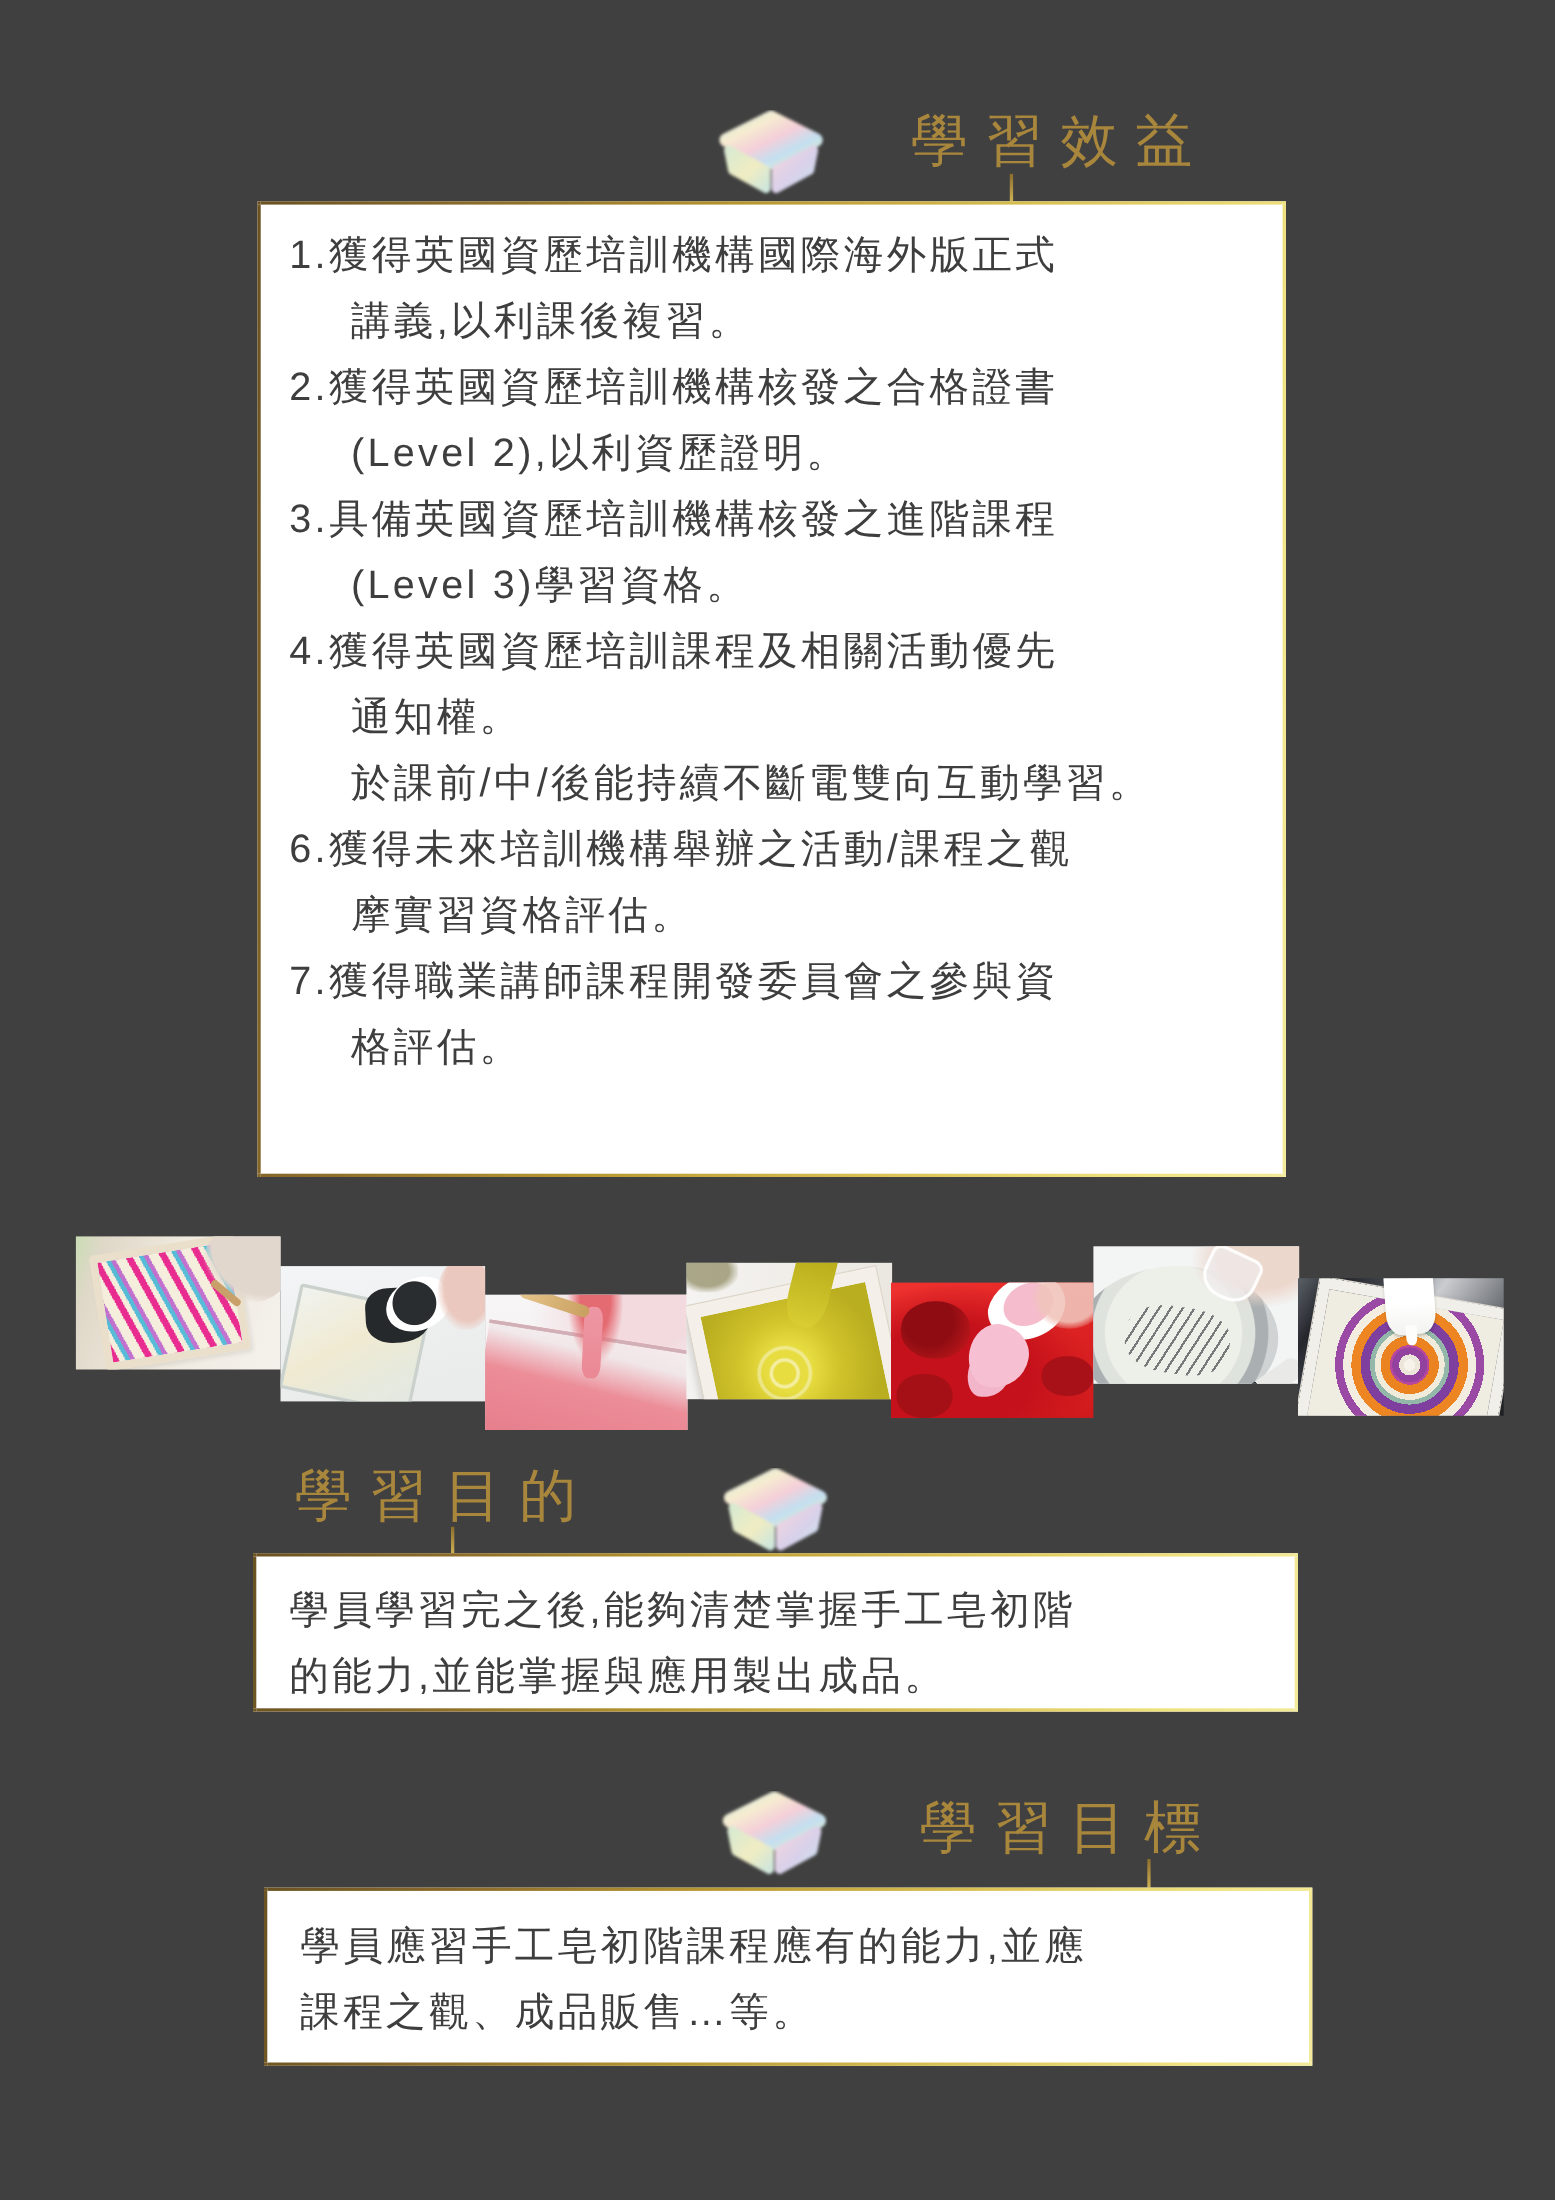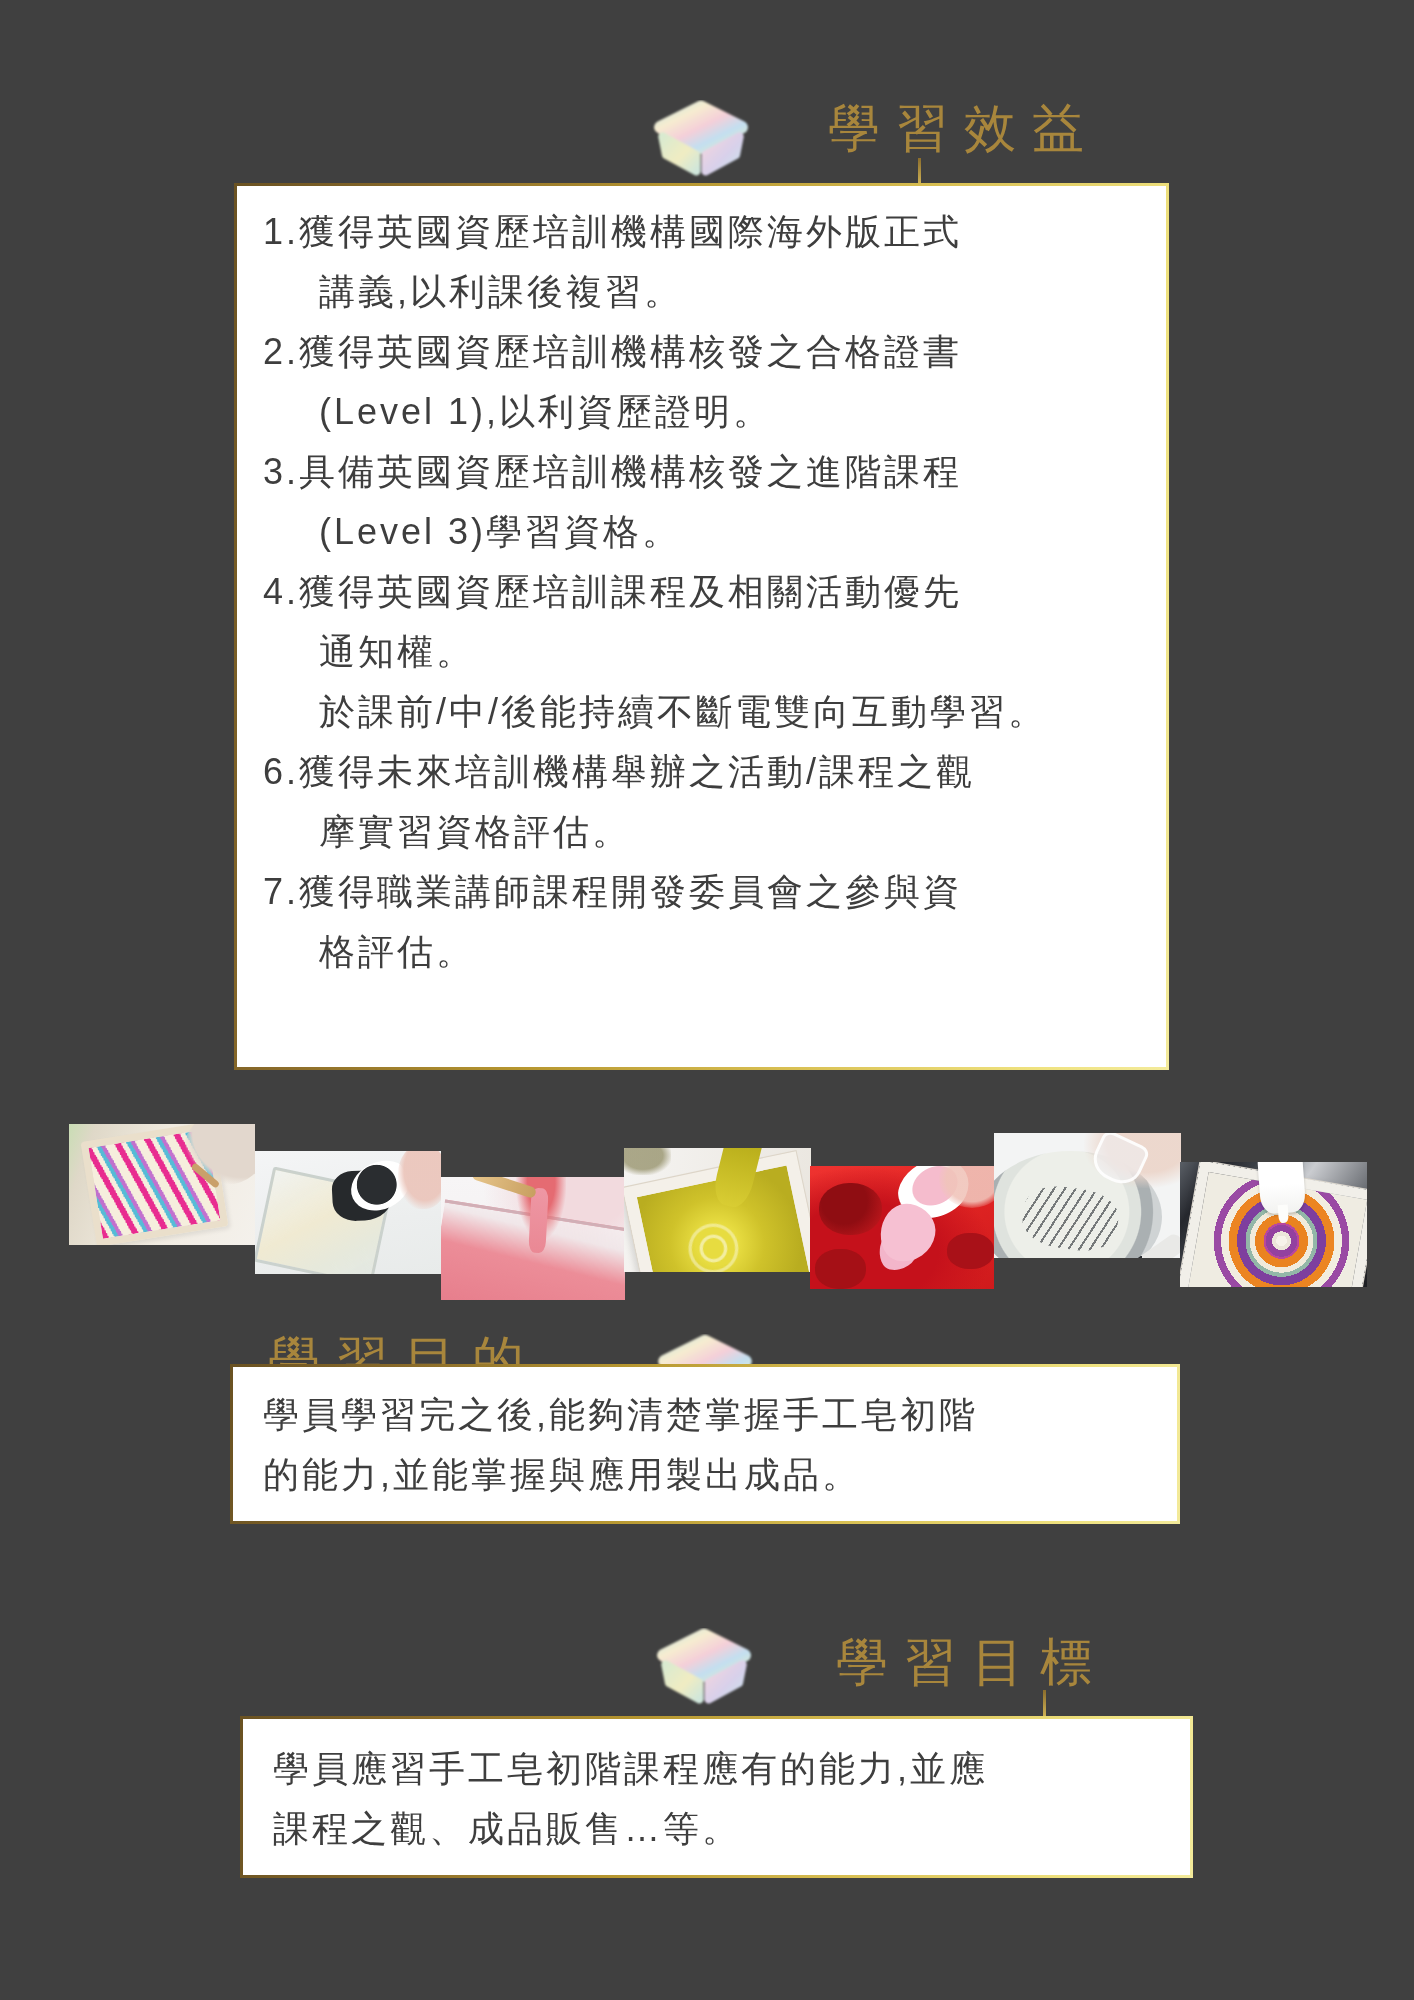--- a/index.html
+++ b/index.html
@@ -18,21 +18,21 @@
   
   .gbox{
     position:absolute;background:#fff;border:3px solid;overflow:hidden;
     border-image:linear-gradient(100deg,#6a5222 0%,#8a6b2a 18%,#b5952f 40%,#d8bf52 65%,#efe27f 88%,#f3ea9a 100%) 1;
   }
   .gbox .bline{
     font-size:36px;line-height:60px;letter-spacing:3px;color:#3e3e3e;
     font-weight:300;white-space:nowrap;
   }
   #box-benefits{left:234px;top:183px;width:935px;height:887px;padding:16px 12px 0 26px;box-sizing:border-box;}
-  #box-purpose{left:230px;top:1364px;width:950px;height:160px;padding:18px 12px 0 30px;box-sizing:border-box;}
+  #box-purpose{left:230px;top:1412px;width:950px;height:144px;padding:18px 12px 0 30px;box-sizing:border-box;}
   #box-goal{left:240px;top:1716px;width:953px;height:162px;padding:20px 12px 0 30px;box-sizing:border-box;}
   .cont{padding-left:56px;}
   
   .photo{position:absolute;overflow:hidden;}
   .photo .a,.photo .b{position:absolute;}
   
   #p1{left:69px;top:1124px;width:186px;height:121px;
       background:linear-gradient(110deg,#c9ddb4 0%,#dfd8c8 12%,#f0eadf 45%,#f4f1ec 100%);}
   #p1 .a{left:10%;top:6%;width:64%;height:76%;transform:rotate(-9deg);
       background:repeating-linear-gradient(70deg,rgba(232,34,140,.95) 0 6px,#f6eedd 6px 11px,rgba(69,183,214,.9) 11px 15px,rgba(186,92,204,.85) 15px 19px,#f6eedd 19px 28px);
@@ -161,21 +161,21 @@
   <div class="stitle" style="left:828px;top:100px">學習效益</div>
   <div class="connector" style="left:918px;top:158px;height:25px"></div>
 
   <div class="gbox" id="box-benefits">
     <div>
       <div class="bline">1.獲得英國資歷培訓機構國際海外版正式</div>
       <div class="bline cont">講義,以利課後複習。</div>
     </div>
     <div>
       <div class="bline">2.獲得英國資歷培訓機構核發之合格證書</div>
-      <div class="bline cont">(Level 1),以利資歷證明。</div>
+      <div class="bline cont">(Level 2),以利資歷證明。</div>
     </div>
     <div>
       <div class="bline">3.具備英國資歷培訓機構核發之進階課程</div>
       <div class="bline cont">(Level 3)學習資格。</div>
     </div>
     <div>
       <div class="bline">4.獲得英國資歷培訓課程及相關活動優先</div>
       <div class="bline cont">通知權。</div>
     </div>
     <div>

